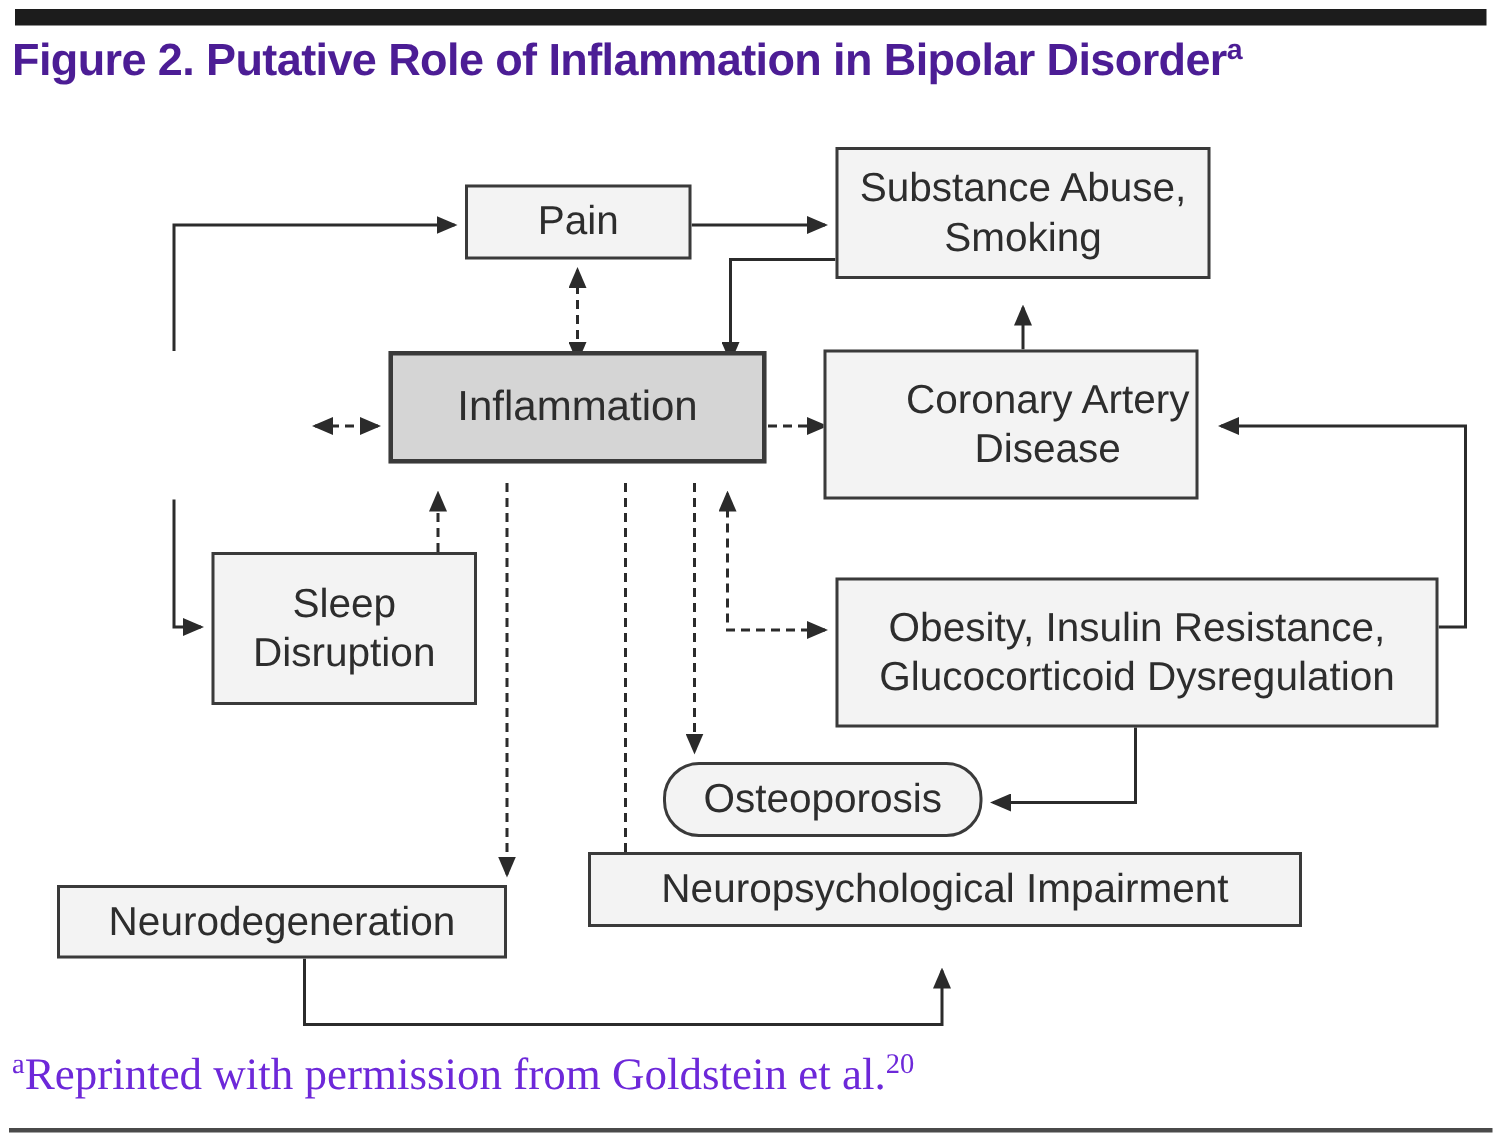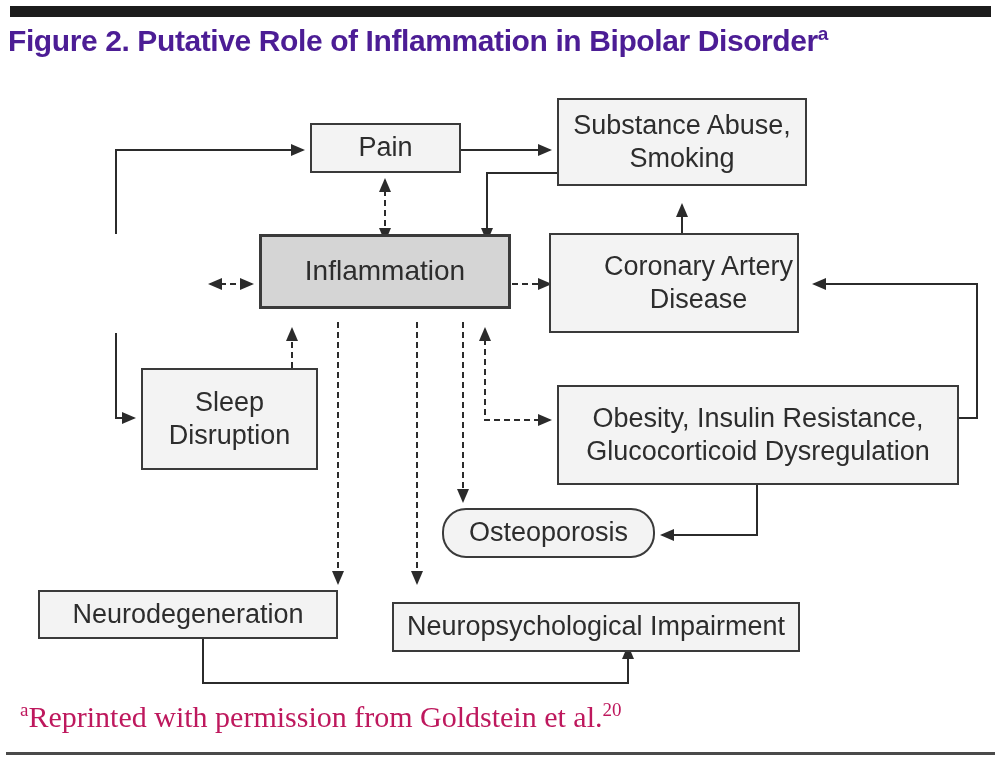--- a/index.html
+++ b/index.html
@@ -24,24 +24,24 @@
   .node .lbl{white-space:pre-line;}
   #node-pain{left:310px;top:123px;width:151px;height:50px;}
   #node-substance-abuse{left:557px;top:98px;width:250px;height:88px;}
   #node-mania-depression{left:27px;top:234px;width:176px;height:99px;}
   #node-inflammation{left:259px;top:234px;width:252px;height:75px;background:#d5d5d5;border-width:3px;font-size:28px;}
   #node-coronary-artery-disease{left:549px;top:233px;width:250px;height:100px;justify-content:flex-end;}
   #node-sleep-disruption{left:141px;top:368px;width:177px;height:102px;}
   #node-obesity{left:557px;top:368px;width:402px;height:100px;margin-top:17px;}
   #node-osteoporosis{left:442px;top:508px;width:213px;height:50px;border-radius:24px;}
   #node-neurodegeneration{left:38px;top:590px;width:300px;height:49px;}
-  #node-neuropsychological-impairment{left:392px;top:602px;width:408px;height:50px;}
+  #node-neuropsychological-impairment{left:392px;top:568px;width:476px;height:50px;}
   .footnote{
     position:absolute;left:8px;top:700px;
-    font-family:"Liberation Serif",serif;font-size:30px;color:#be185d;white-space:nowrap;margin-left:12px;
+    font-family:"Liberation Serif",serif;font-size:30px;color:#6d28d9;white-space:nowrap;
   }
   .footnote sup{font-size:19px;line-height:0;}
   .bottom-rule{position:absolute;left:6px;top:752px;width:989px;height:3px;background:#4a4a4a;}
 </style>
 </head>
 <body>
 
 <div class="page">
 
   <div class="top-bar"></div>

